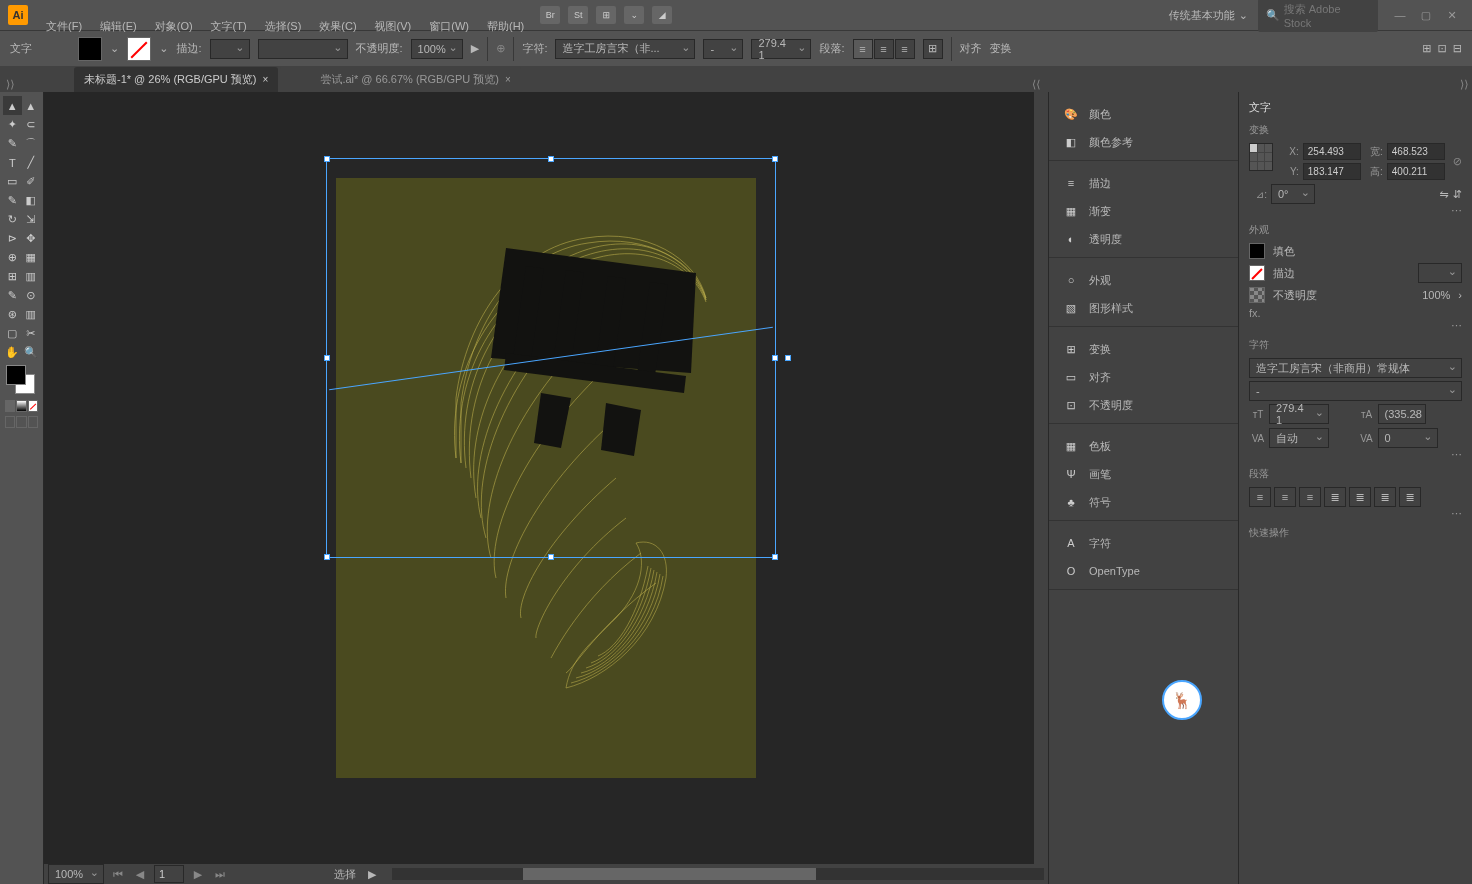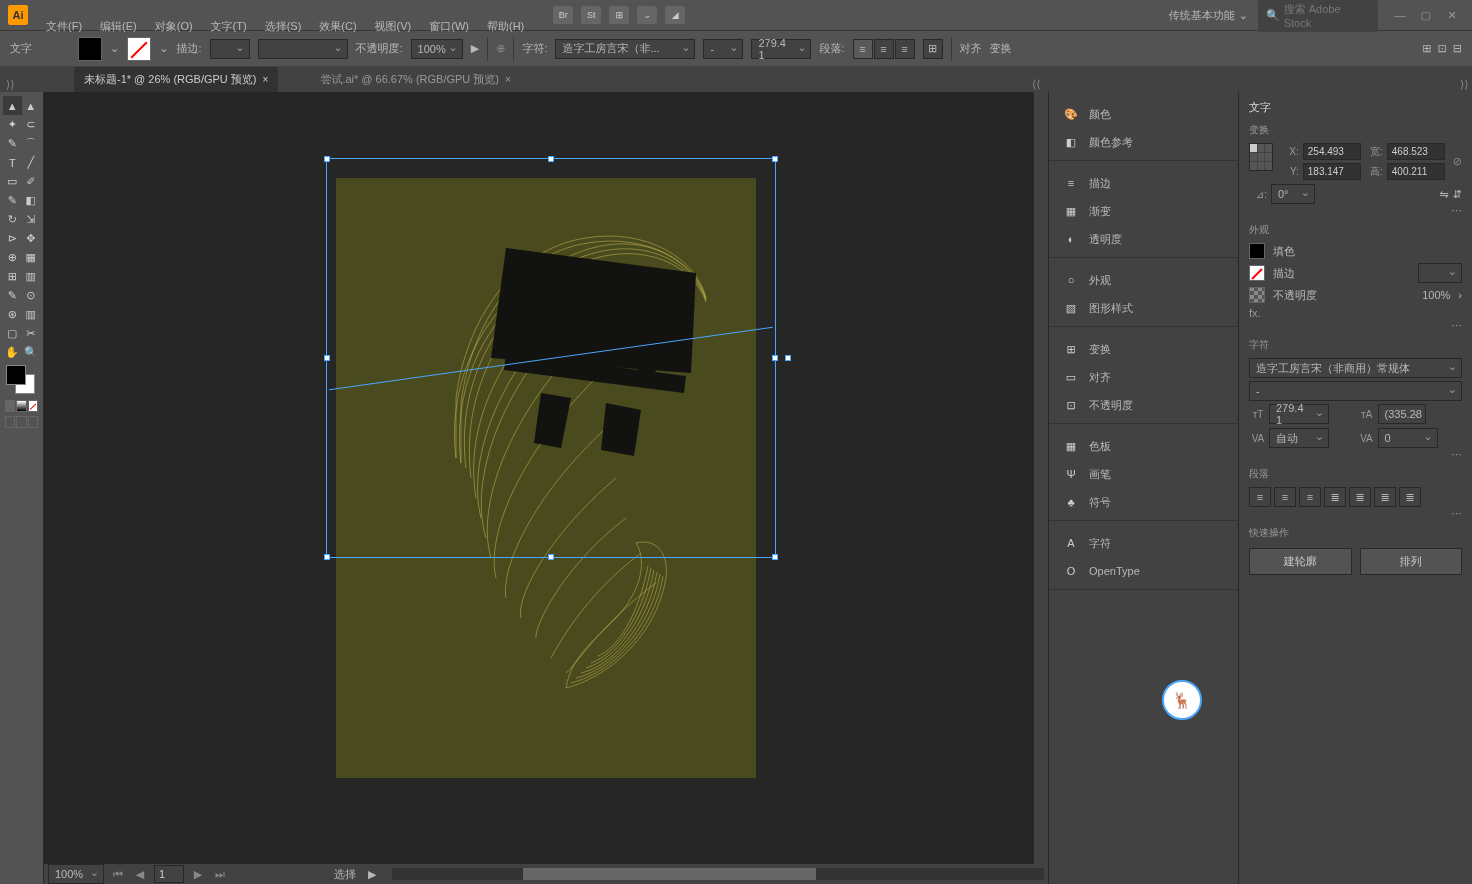--- a/index.html
+++ b/index.html
@@ -3,21 +3,21 @@
 <meta charset="utf-8">
 <style>
 * { margin: 0; padding: 0; box-sizing: border-box; font-family: "Microsoft YaHei", sans-serif; font-size: 11px; }
 body { background: #323232; color: #b8b8b8; overflow: hidden; width: 1472px; height: 884px; }
 
 
 .titlebar { height: 30px; background: #535353; display: flex; align-items: center; padding: 0 8px; }
 .ai-logo { width: 20px; height: 20px; background: #ff9a00; color: #323232; display: flex; align-items: center; justify-content: center; font-weight: bold; font-size: 11px; border-radius: 2px; margin-right: 10px; }
 .menu { display: flex; gap: 2px; }
 .menu-item { padding: 4px 8px; cursor: pointer; margin-top: 23px; }
-.titlebar-icons { display: flex; gap: 8px; margin-left: 21px; align-items: center; }
+.titlebar-icons { display: flex; gap: 8px; margin-left: 8px; align-items: center; }
 .tb-icon { width: 20px; height: 18px; background: #666; border-radius: 2px; display: flex; align-items: center; justify-content: center; font-size: 9px; color: #ccc; }
 .titlebar-right { margin-left: auto; display: flex; align-items: center; gap: 10px; }
 .workspace-dd { display: flex; align-items: center; gap: 4px; cursor: pointer; }
 .search-stock { background: #424242; padding: 3px 8px; border-radius: 2px; color: #777; font-size: 10px; width: 120px; display: flex; align-items: center; gap: 4px; }
 .win-controls { display: flex; gap: 2px; }
 .win-btn { width: 24px; height: 24px; display: flex; align-items: center; justify-content: center; color: #999; cursor: pointer; }
 
 
 .options { height: 36px; background: #535353; border-top: 1px solid #383838; display: flex; align-items: center; padding: 0 10px; gap: 8px; }
 .opt-label { font-size: 11px; }
@@ -534,21 +534,17 @@
         <div class="para-btn">≡</div>
         <div class="para-btn">≡</div>
         <div class="para-btn">≣</div>
         <div class="para-btn">≣</div>
         <div class="para-btn">≣</div>
         <div class="para-btn">≣</div>
       </div>
       <div class="more-icon">⋯</div>
 
       <div class="rp-section-title">快速操作</div>
-      <div class="qa-buttons">
-        <div class="qa-btn">建轮廓</div>
-        <div class="qa-btn">排列</div>
-      </div>
     </div>
   </div>
 </div>
 
 <div class="avatar-float">🦌</div>
 
 </body></html>

